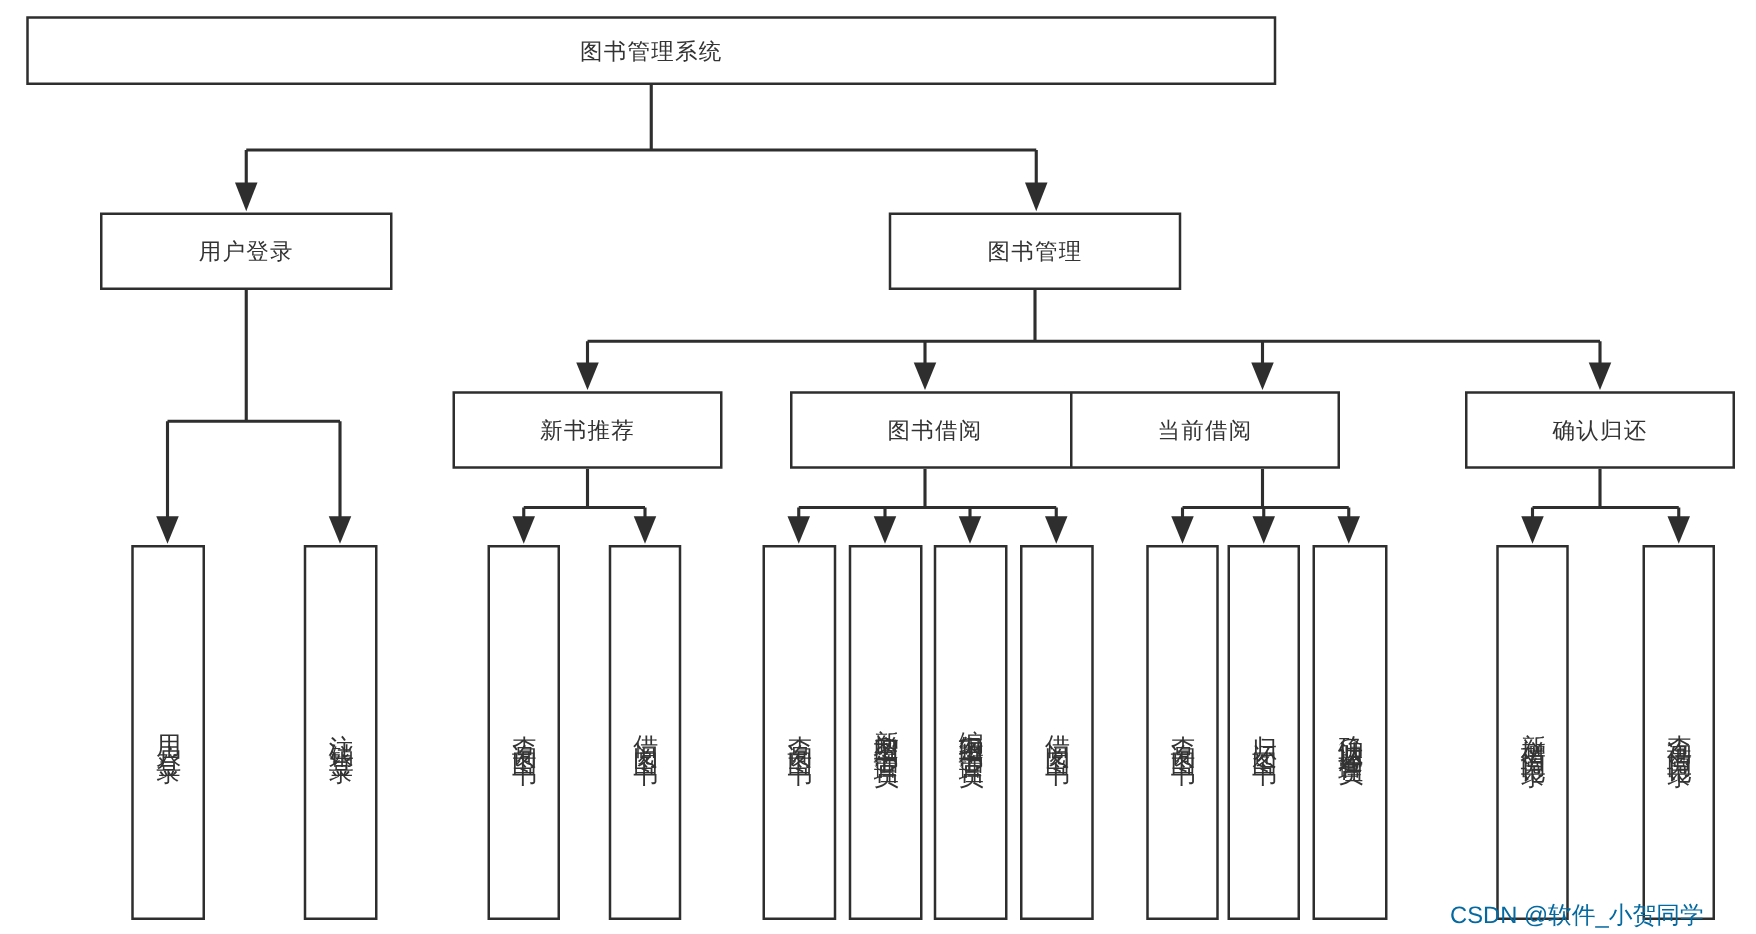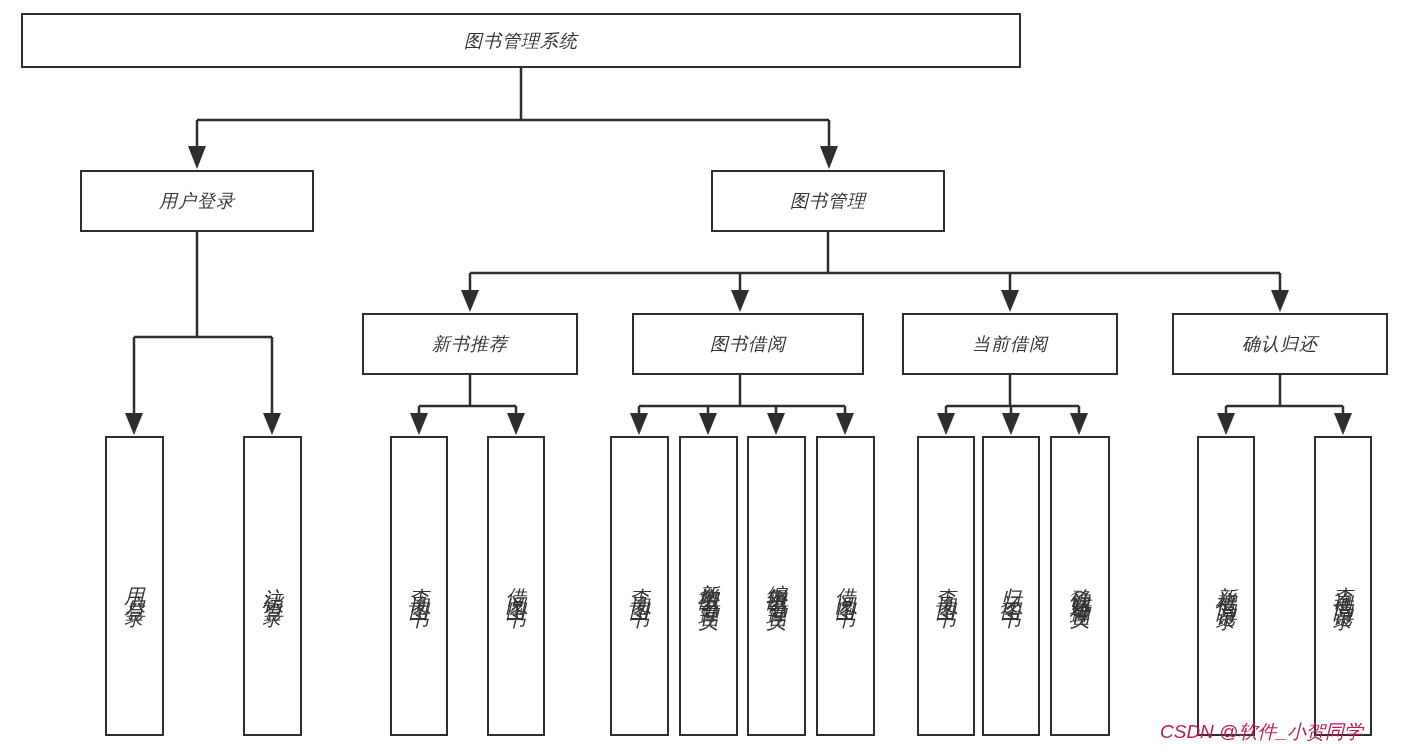--- a/index.html
+++ b/index.html
@@ -7,21 +7,20 @@
     padding: 0;
     background: #ffffff;
     font-family: "Liberation Sans", "DejaVu Sans", sans-serif;
   }
   .canvas {
     position: relative;
     width: 1405px;
     height: 747px;
     background: #ffffff;
     overflow: hidden;
-    font-style: italic;
   }
   .connectors {
     position: absolute;
     left: 0;
     top: 0;
     pointer-events: none;
   }
   .hbox, .vbox {
     position: absolute;
     background: #ffffff;
@@ -43,21 +42,21 @@
     font-size: 20px;
     letter-spacing: 7px;
     line-height: 1;
     white-space: nowrap;
   }
   .watermark {
     position: absolute;
     left: 1160px;
     top: 719px;
     font-size: 19px;
-    color: #be185d;
+    color: #0369a1;
     white-space: nowrap;
   }
 </style>
 </head>
 <body>
 
 <div class="canvas">
 
   <svg class="connectors" width="1405" height="747" viewBox="0 0 1405 747">
     <g stroke="#2e2e2e" stroke-width="2.5" fill="none">
@@ -112,21 +111,21 @@
   <div class="hbox" style="left:362px;top:313px;width:216px;height:62px">
     <span class="lbl">新书推荐</span>
   </div>
 
   <div class="hbox" style="left:711px;top:170px;width:234px;height:62px">
     <span class="lbl">图书管理</span>
   </div>
   <div class="hbox" style="left:632px;top:313px;width:232px;height:62px">
     <span class="lbl">图书借阅</span>
   </div>
-  <div class="hbox" style="left:902px;top:313px;width:216px;height:62px">
+  <div class="hbox" style="left:856px;top:313px;width:216px;height:62px">
     <span class="lbl">当前借阅</span>
   </div>
   <div class="hbox" style="left:1172px;top:313px;width:216px;height:62px">
     <span class="lbl">确认归还</span>
   </div>
 
   <div class="vbox" style="left:105px;top:436px;width:59px;height:300px">
     <span class="lbl">用户登录</span>
   </div>
   <div class="vbox" style="left:243px;top:436px;width:59px;height:300px">

